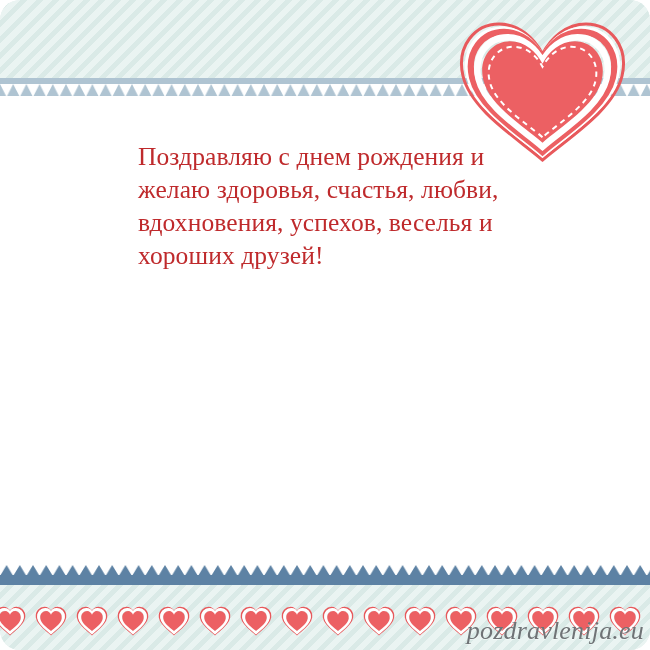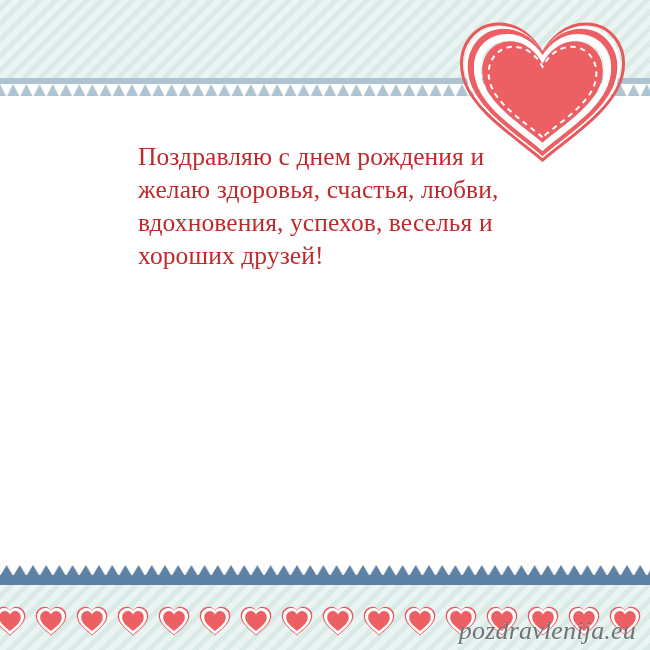--- a/index.html
+++ b/index.html
@@ -10,20 +10,21 @@
   body {
     font-family: "Liberation Serif", serif;
   }
 
   #card {
     position: relative;
     width: 650px;
     height: 650px;
     overflow: hidden;
     background: #ffffff;
+    border-radius: 20px;
   }
 
   
   .striped {
     background-color: #e6f1ef;
     background-image: repeating-linear-gradient(
       -45deg,
       #daeae7 0px,
       #daeae7 5px,
       #eaf4f2 5px,
@@ -107,21 +108,21 @@
   .mini-heart {
     position: absolute;
     width: 32px;
     height: 30px;
     top: 2px;
   }
 
   
   #watermark {
     position: absolute;
-    right: 14px;
+    right: 6px;
     bottom: 4px;
     font-family: "Liberation Serif", serif;
     font-style: italic;
     font-size: 26px;
     color: #6f7376;
     letter-spacing: 0.2px;
     text-shadow: 0 1px 0 rgba(255,255,255,0.45);
   }
 </style>
 </head>

